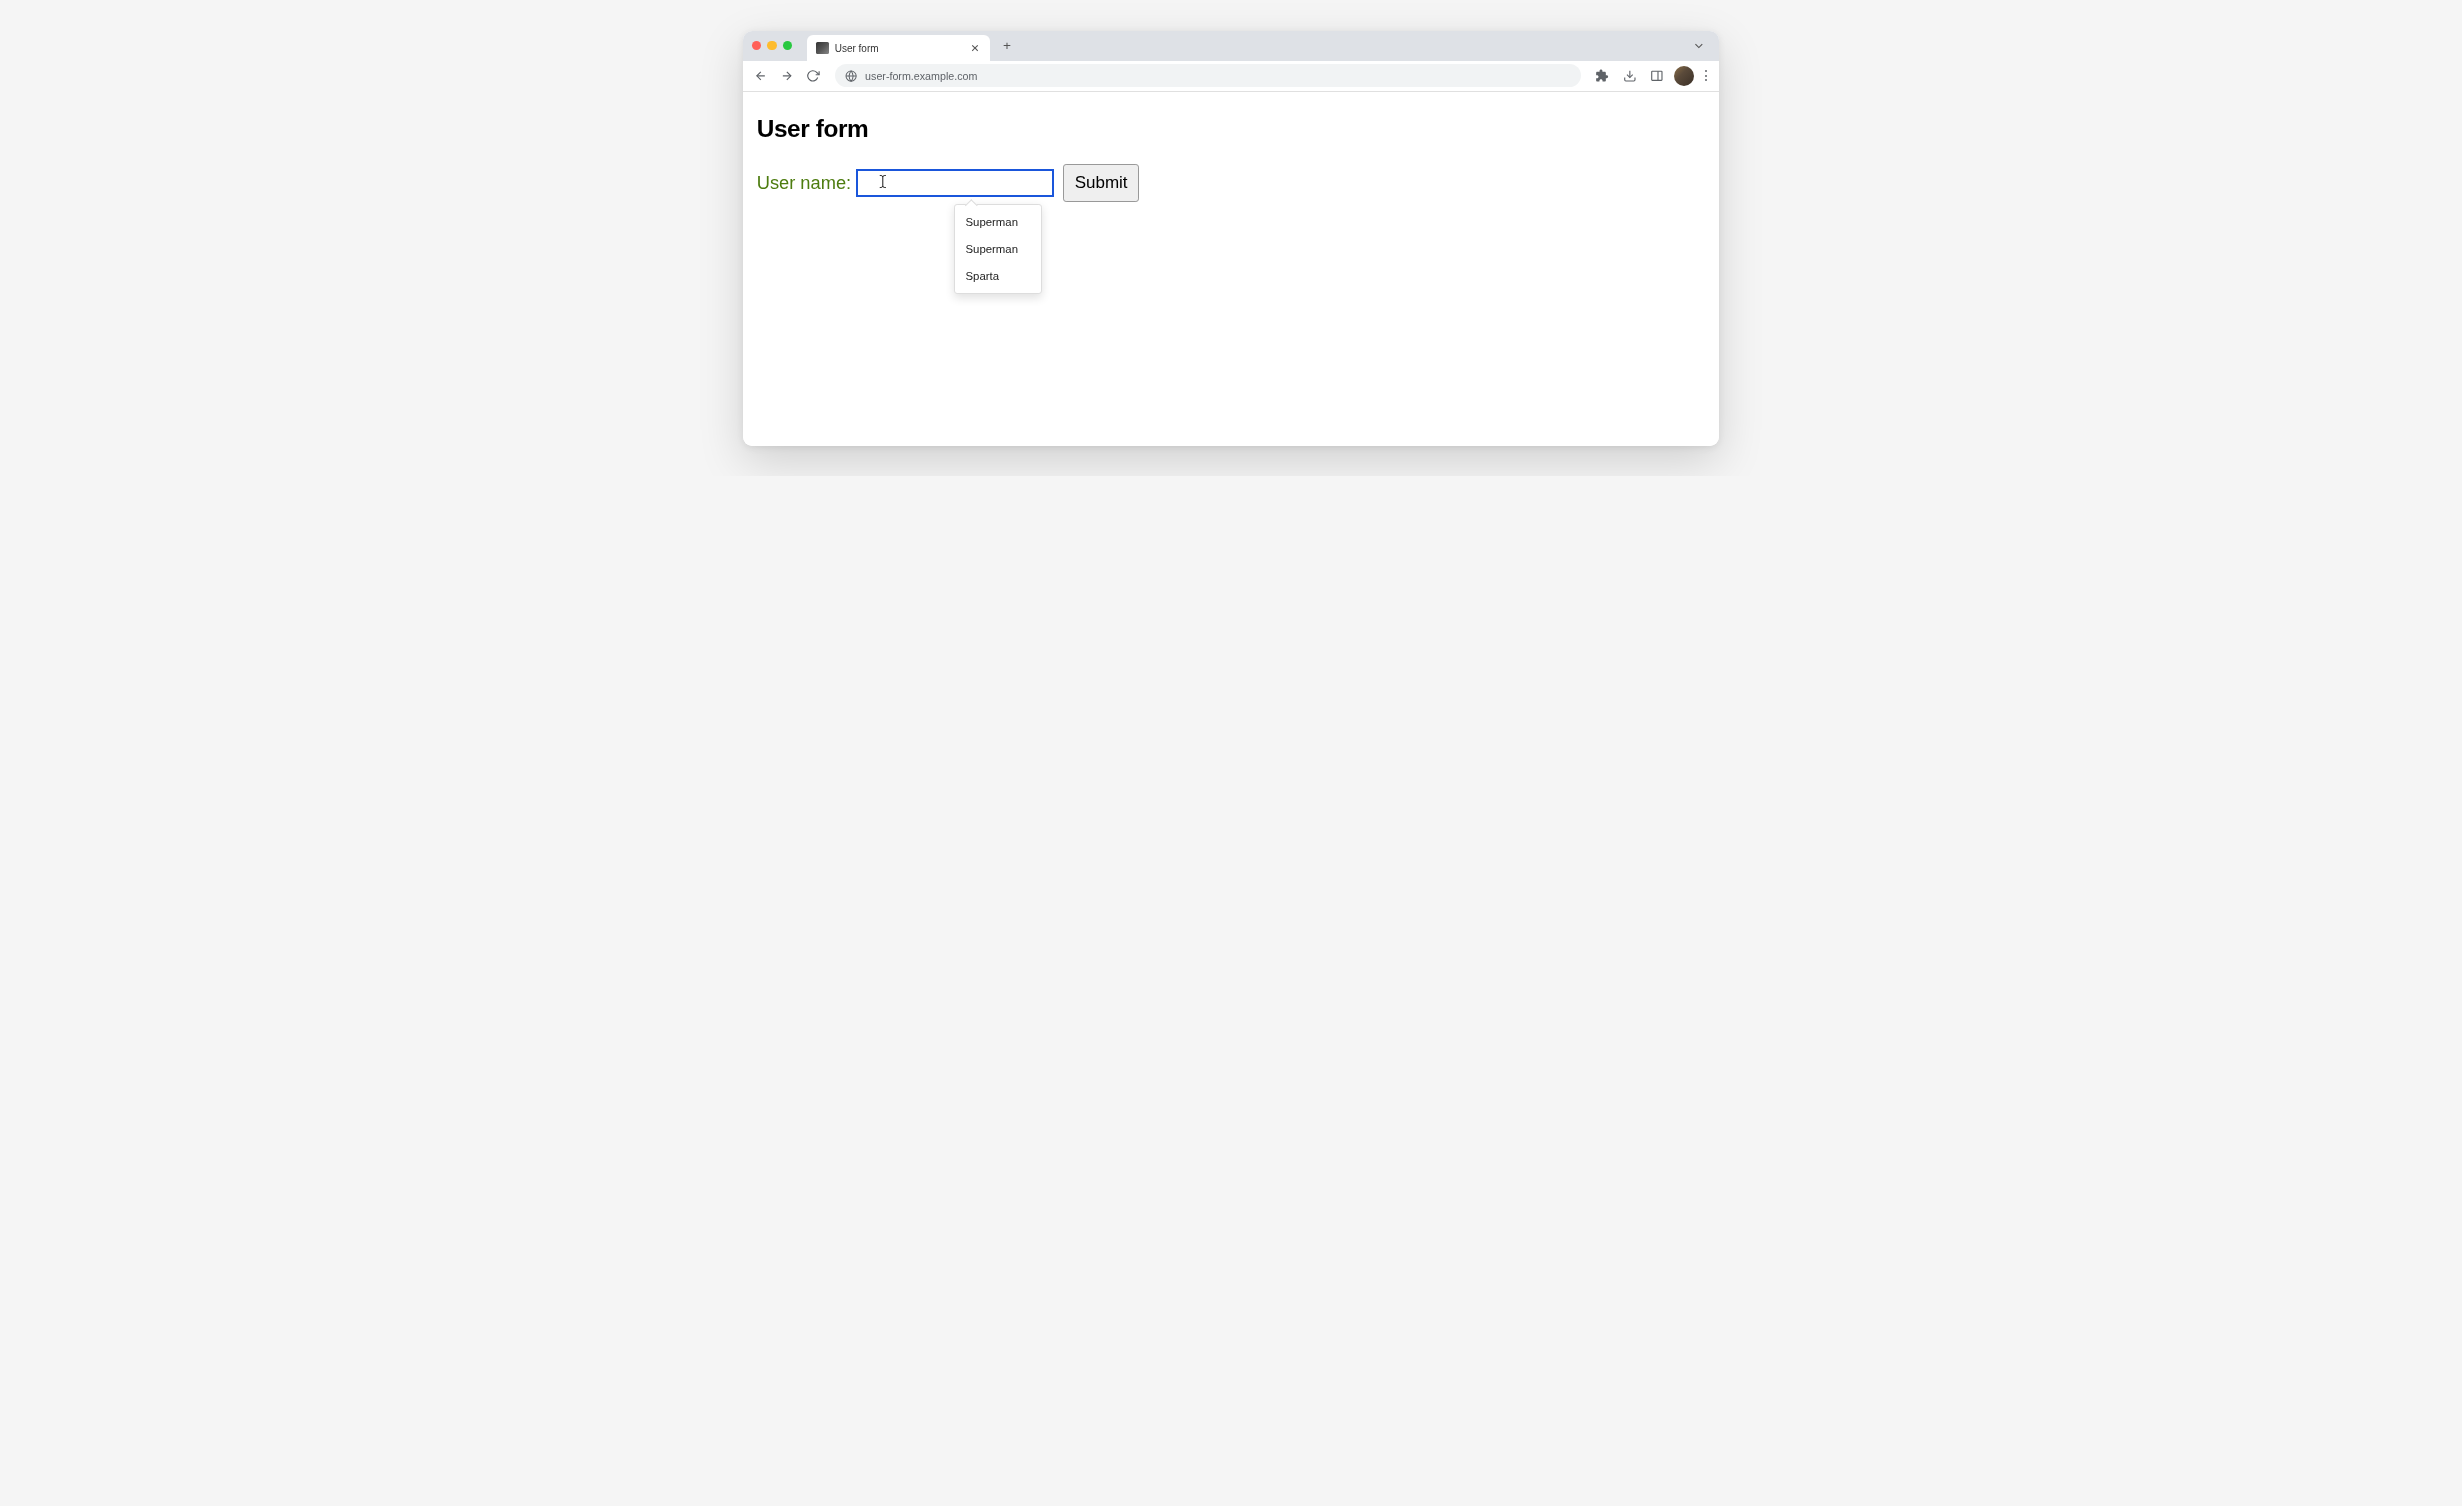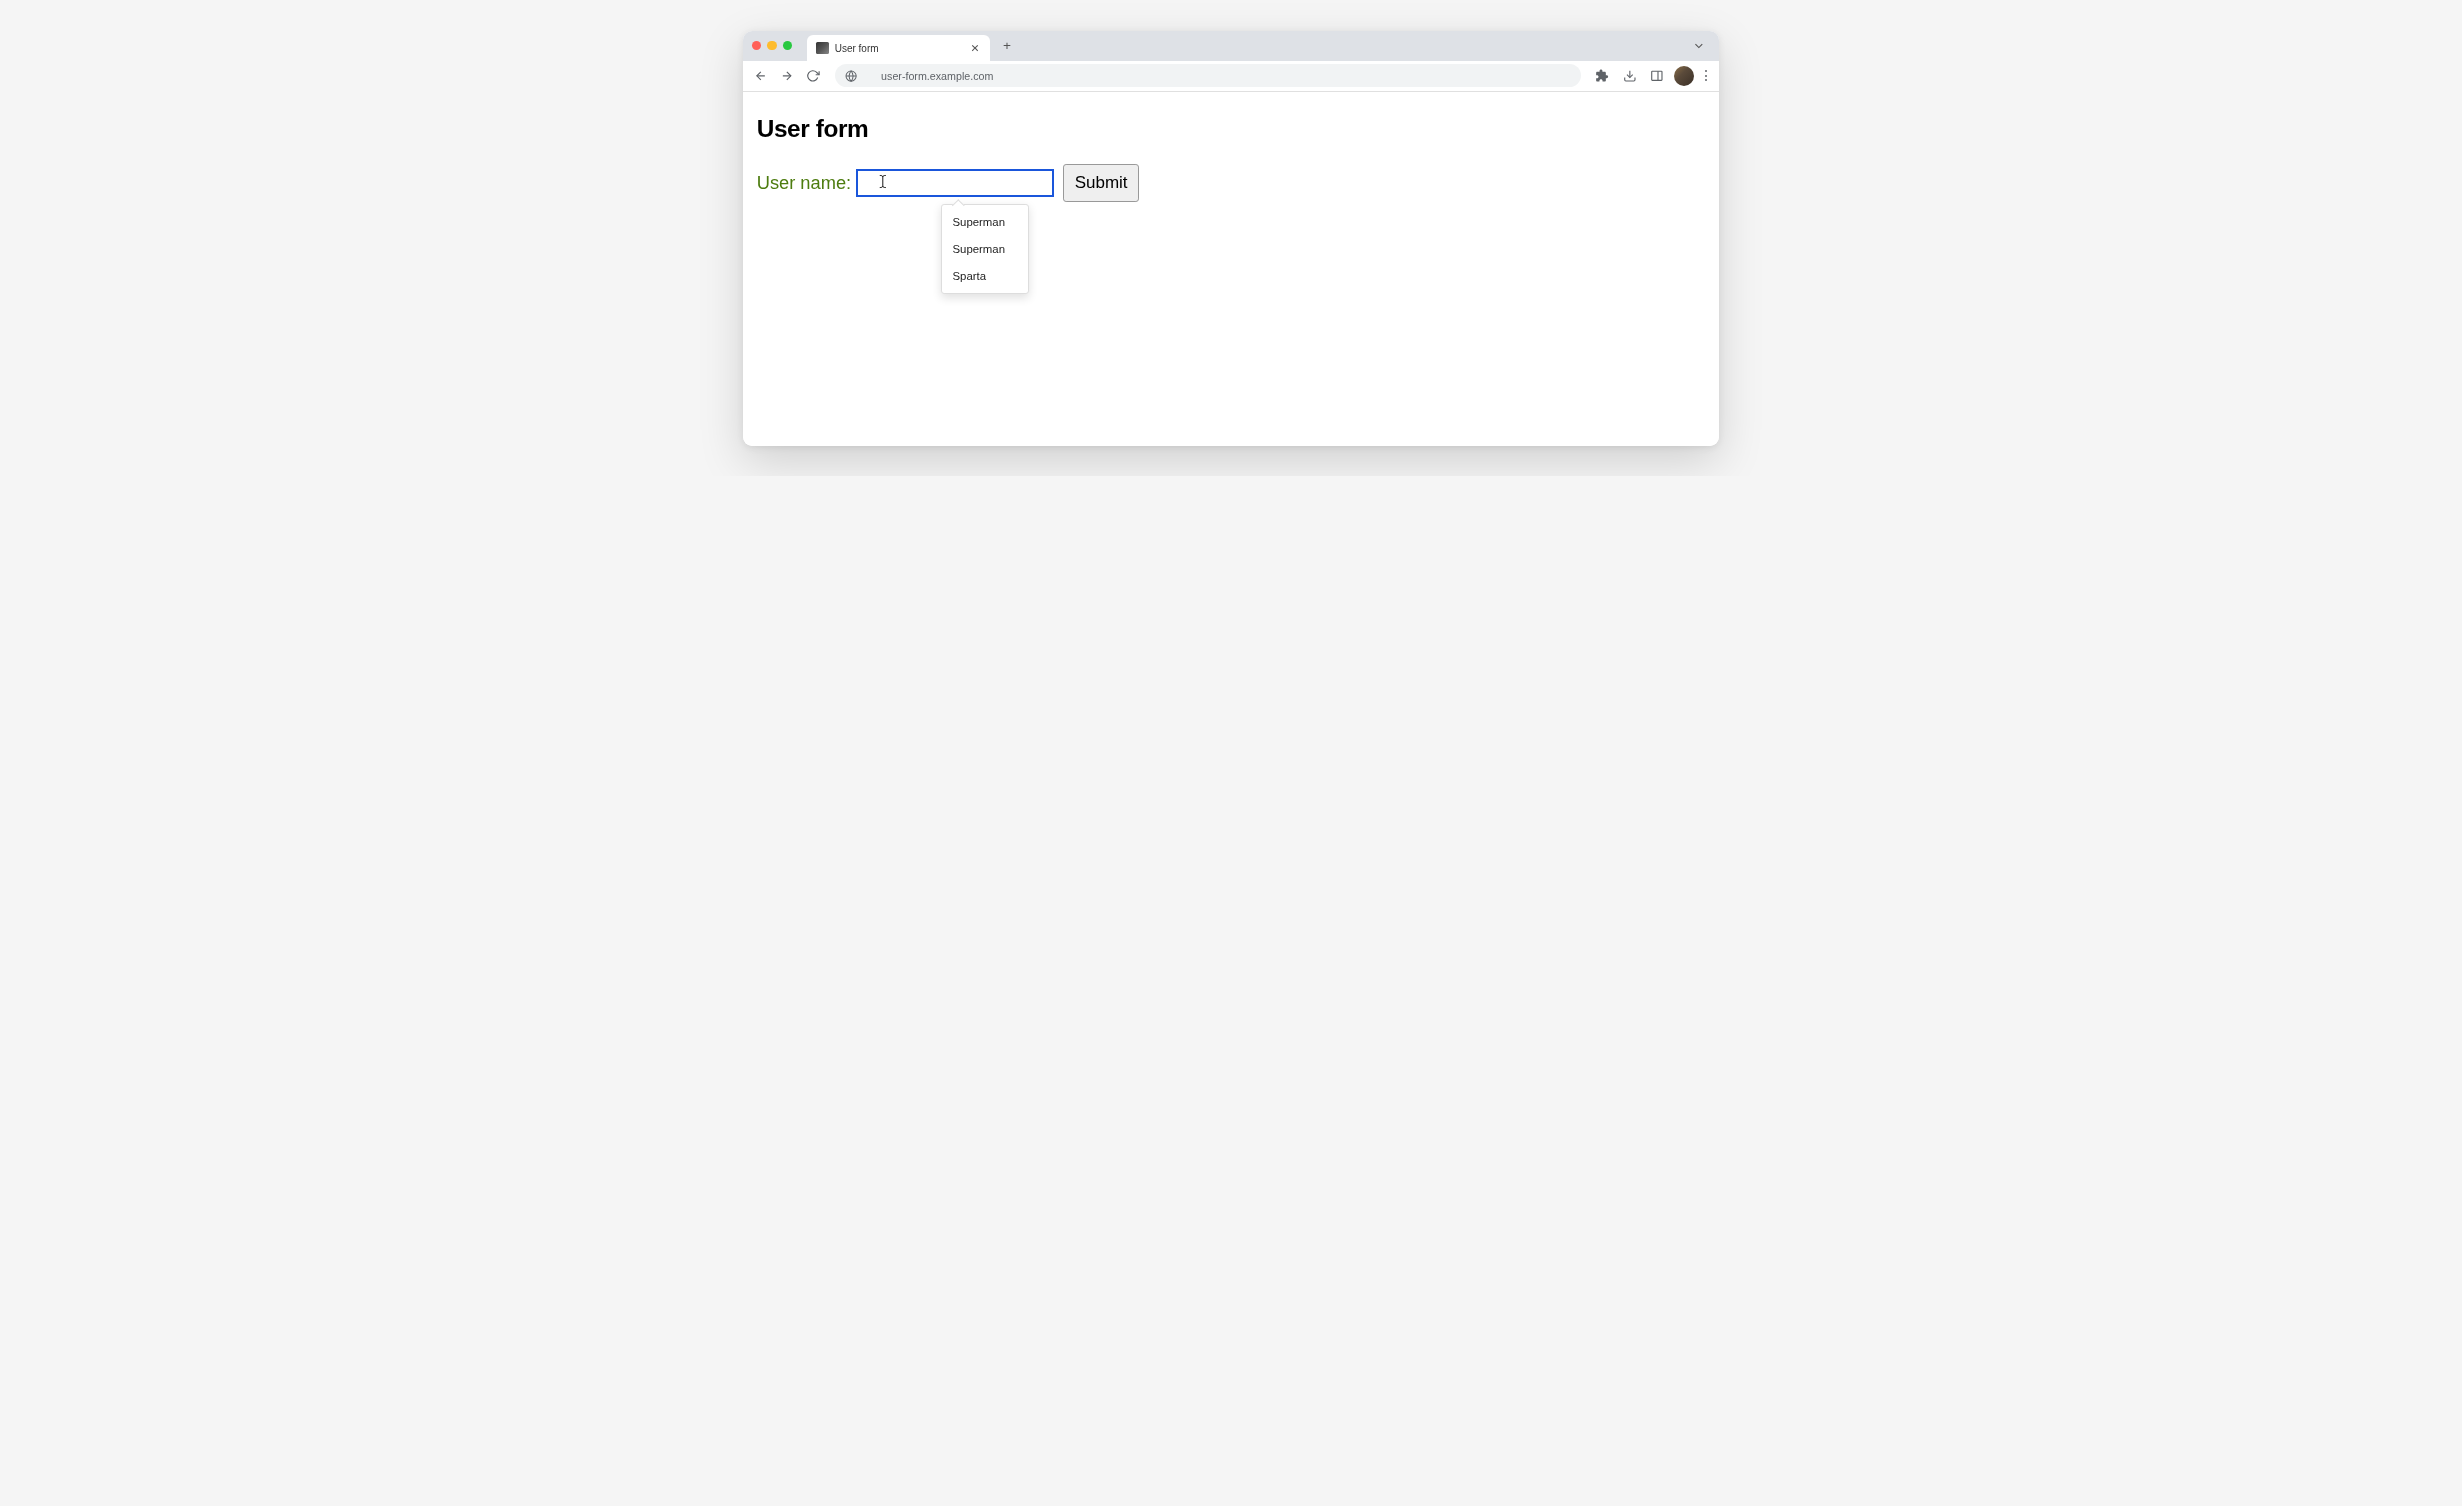--- a/index.html
+++ b/index.html
@@ -133,21 +133,20 @@
     }
     .globe-icon {
       color: #5f6368;
       display: flex;
       align-items: center;
     }
     .globe-icon svg { width: 12.2px; height: 12.2px; }
     .url-text {
       font-size: 10.7px;
       color: #5f6368;
-      margin-left: 16px;
     }
     .toolbar-right {
       display: flex;
       align-items: center;
       gap: 6.1px;
     }
     .toolbar-icon {
       width: 21.4px;
       height: 21.4px;
       display: flex;
@@ -228,21 +227,21 @@
       background: #efefef;
       border: 0.8px solid #999;
       border-radius: 3.1px;
       cursor: pointer;
       margin-left: 4.6px;
       font-family: inherit;
     }
     .autocomplete {
       position: absolute;
       top: 35px;
-      left: 85px;
+      left: 98px;
       background: #fff;
       border: 0.8px solid #ddd;
       border-radius: 3.1px;
       box-shadow: 0 3.1px 9.2px rgba(0,0,0,0.12);
       min-width: 88px;
       padding: 3.1px 0;
     }
     .autocomplete::before {
       content: "";
       position: absolute;

